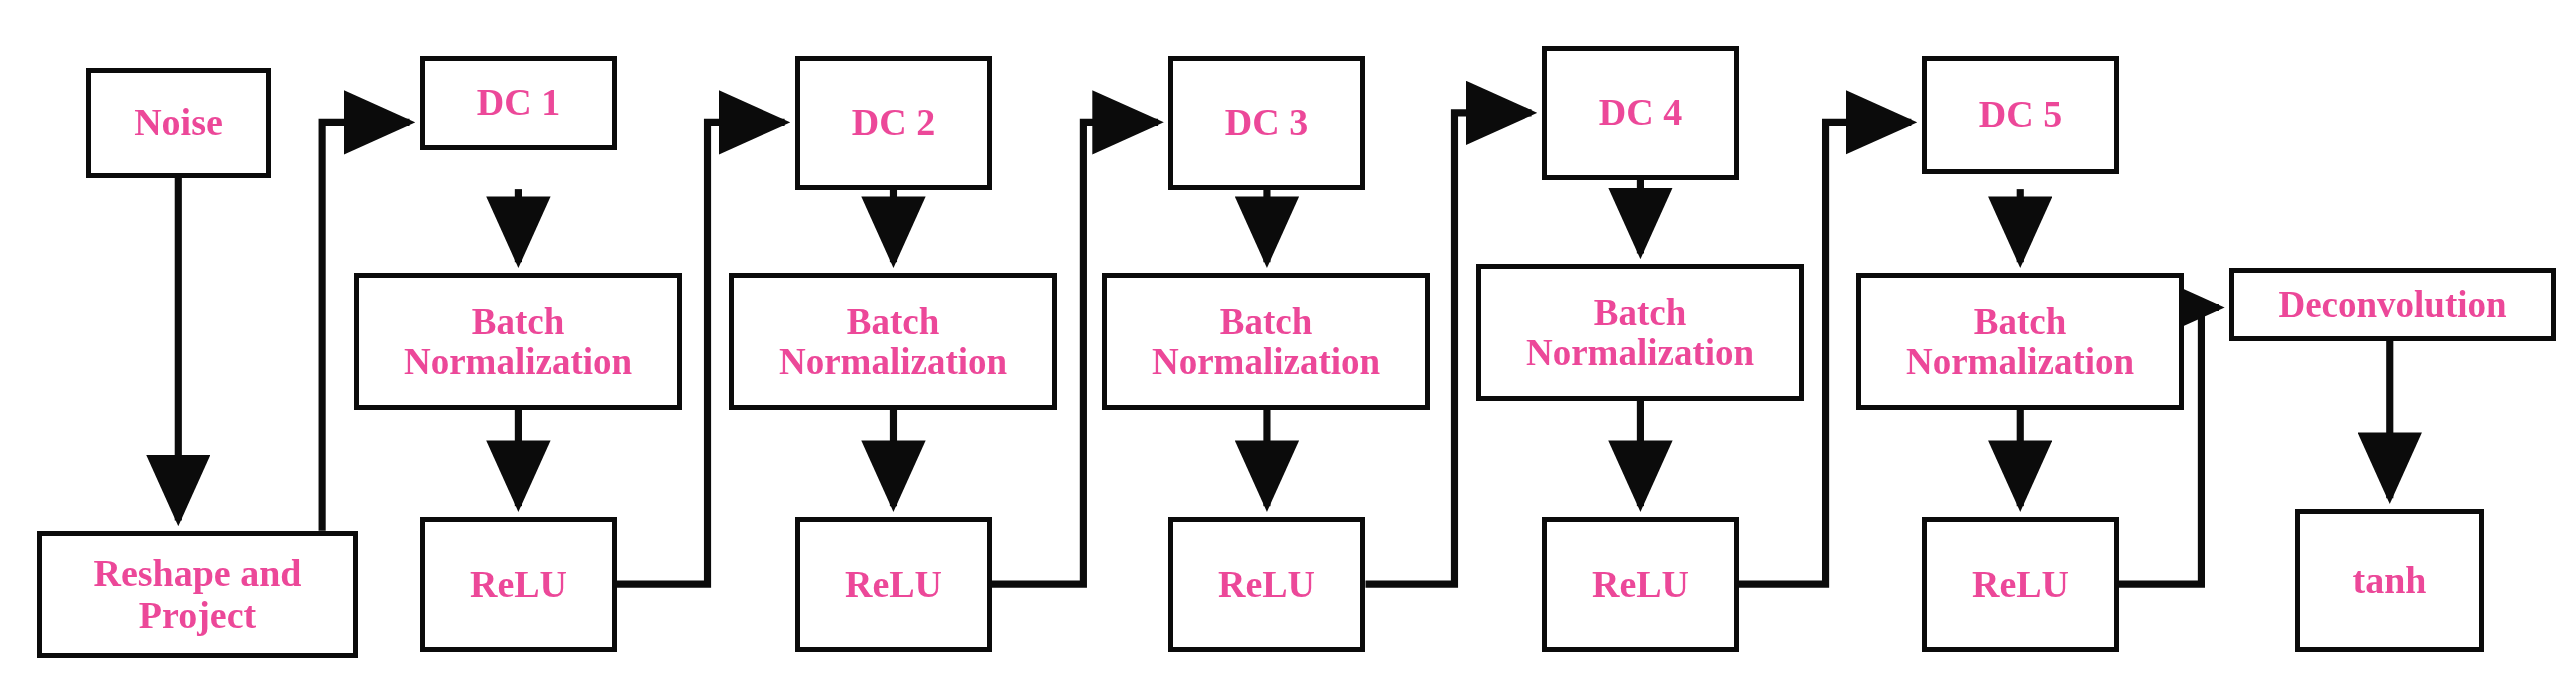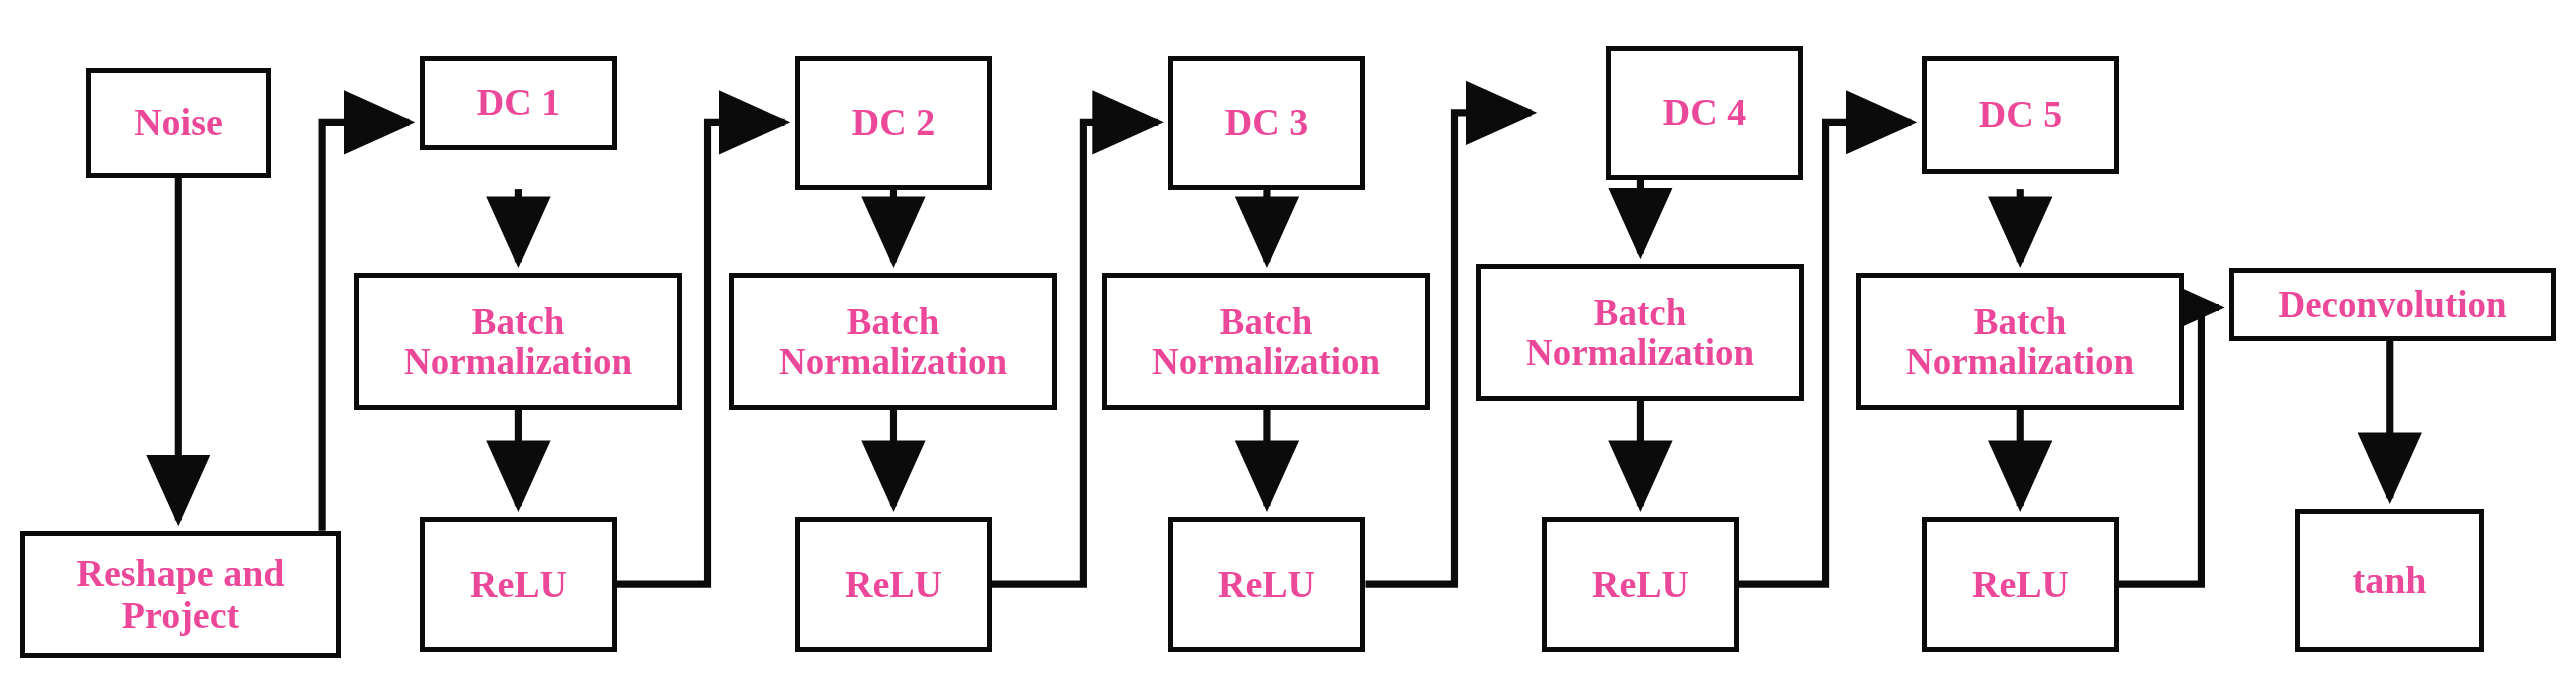--- a/index.html
+++ b/index.html
@@ -56,21 +56,21 @@
       <path d="M2666,735 L2770,735 L2770,387 L2792,387" marker-end="url(#ah)"></path>
 
       <path d="M3007,429 L3007,627" marker-end="url(#ah)"></path>
     </g>
   </svg>
 
   <div class="node f48" style="left:86px;top:68px;width:185px;height:110px;">
     <span class="lbl">Noise</span>
   </div>
 
-  <div class="node f48" style="left:20px;top:531px;width:321px;height:127px;">
+  <div class="node f48" style="left:37px;top:531px;width:321px;height:127px;">
     <span class="lbl">
       <span>Reshape and</span><br>
       <span>Project</span>
     </span>
   </div>
 
   <div class="node f48" style="left:420px;top:56px;width:197px;height:94px;">
     <span class="lbl">DC 1</span>
   </div>
   <div class="node f46" style="left:354px;top:273px;width:328px;height:137px;">
@@ -102,21 +102,21 @@
   <div class="node f46" style="left:1102px;top:273px;width:328px;height:137px;">
     <span class="lbl">
       <span>Batch</span><br>
       <span>Normalization</span>
     </span>
   </div>
   <div class="node f48" style="left:1168px;top:517px;width:197px;height:135px;">
     <span class="lbl">ReLU</span>
   </div>
 
-  <div class="node f48" style="left:1606px;top:46px;width:197px;height:134px;">
+  <div class="node f48" style="left:1542px;top:46px;width:197px;height:134px;">
     <span class="lbl">DC 4</span>
   </div>
   <div class="node f46" style="left:1476px;top:264px;width:328px;height:137px;">
     <span class="lbl">
       <span>Batch</span><br>
       <span>Normalization</span>
     </span>
   </div>
   <div class="node f48" style="left:1542px;top:517px;width:197px;height:135px;">
     <span class="lbl">ReLU</span>

